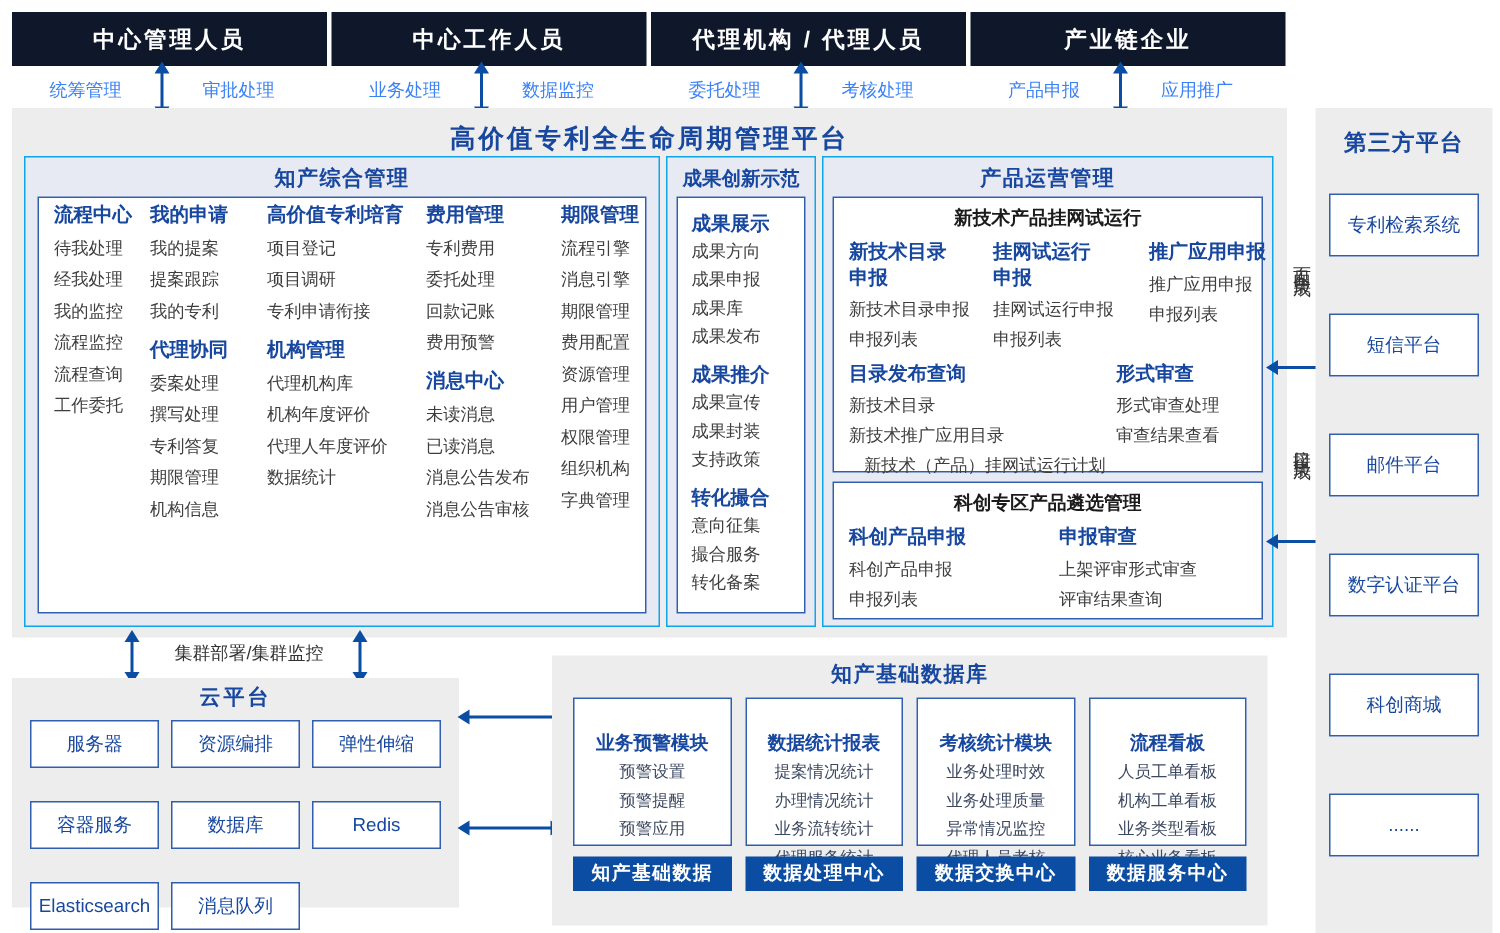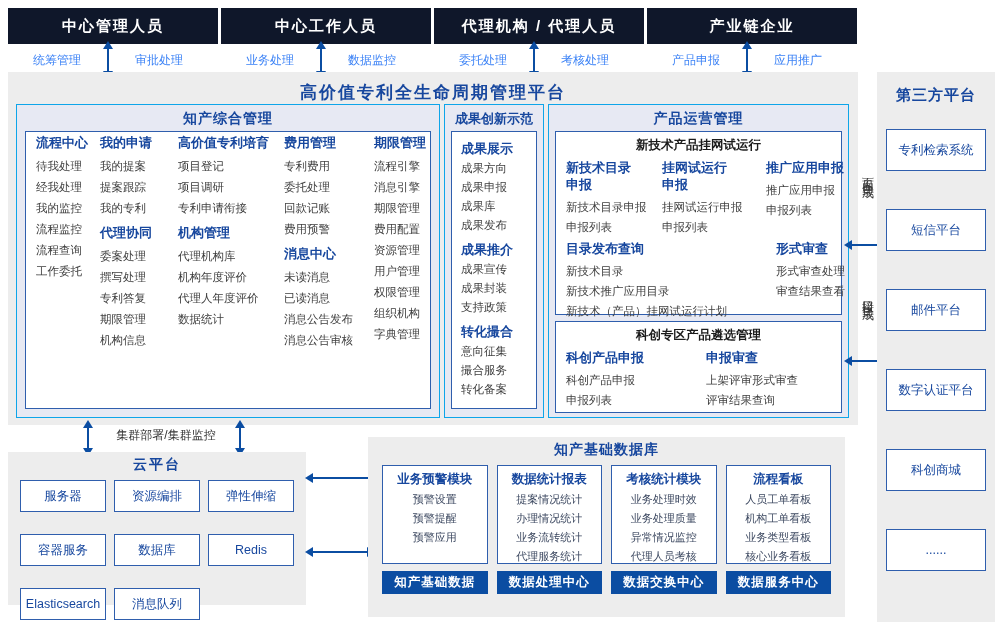--- a/index.html
+++ b/index.html
@@ -55,38 +55,38 @@
   .t-col{flex:0 0 auto;}
   .trial-box .t-col:nth-of-type(1){width:96px}
   .trial-box .t-col:nth-of-type(2){width:104px}
   .trial-box .t-col:nth-of-type(3){width:84px}
   .sel-box .t-col:nth-of-type(1){width:140px}
   .sel-box .t-col:nth-of-type(2){width:140px}
   .t-head{font-size:13px;font-weight:bold;color:#17479e;line-height:17px;margin:3px 0 4px;}
   .trial-box .t-col:nth-of-type(1) .t-head{max-width:68px;}
   .trial-box .t-col:nth-of-type(2) .t-head{max-width:68px;}
   .t-item{font-size:11.5px;color:#3e3e3e;line-height:20px;white-space:nowrap;}
-  .t-bottom{display:flex;padding:0 6px 0 10px;gap:32px;}
+  .t-bottom{display:flex;padding:0 6px 0 10px;}
   .cat-block{flex:0 0 178px;}
   .rev-block{flex:1;}
   .cat-row1 span{display:inline-block;margin-right:12px;font-size:11.5px;color:#3e3e3e;line-height:20px;}
-  .cat-row2{font-size:11.5px;color:#3e3e3e;line-height:20px;white-space:nowrap;}
+  .cat-row2{font-size:11.5px;color:#3e3e3e;line-height:20px;white-space:nowrap;margin-left:10px;}
   
   .cluster-label{position:absolute;left:104px;top:427px;width:124px;text-align:center;font-size:12px;color:#333;}
   
   .cloud{position:absolute;left:8px;top:452px;width:298px;height:153px;background:#ededed;}
   .cloud-title{margin-top:4px;text-align:center;font-size:14px;font-weight:bold;color:#17479e;letter-spacing:2px;}
   .cloud-grid{margin:6px 12px 0;display:grid;grid-template-columns:repeat(3,1fr);gap:22px 8px;}
   .cloud-cell{height:32px;background:#fff;border:1px solid #2f5ead;box-sizing:border-box;display:flex;align-items:center;justify-content:center;font-size:12.5px;color:#17479e;}
   
   .db{position:absolute;left:368px;top:437px;width:477px;height:180px;background:#ededed;}
   .db-title{margin-top:4px;text-align:center;font-size:14px;font-weight:bold;color:#17479e;letter-spacing:1px;}
   .db-cols{margin:6px 14px 0;display:flex;gap:9px;}
   .db-col{flex:1;display:flex;flex-direction:column;}
-  .db-panel{background:#fff;border:1px solid #2f5ead;box-sizing:border-box;height:99px;padding-top:2px;}
+  .db-panel{background:#fff;border:1px solid #2f5ead;box-sizing:border-box;height:99px;padding-top:18px;}
   .db-head{text-align:center;font-size:12.5px;font-weight:bold;color:#17479e;margin:3px 0 2px;}
   .db-item{text-align:center;font-size:11px;color:#3d4961;line-height:19px;white-space:nowrap;}
   .db-bar{margin-top:7px;height:23px;background:#0b4da2;color:#fff;font-size:12.5px;font-weight:bold;display:flex;align-items:center;justify-content:center;letter-spacing:1px;}
   
   .sidebar{position:absolute;left:877px;top:72px;width:118px;height:550px;background:#ededed;}
   .sb-title{margin-top:14px;text-align:center;font-size:15px;font-weight:bold;color:#17479e;letter-spacing:1px;font-family:Liberation Mono, monospace;}
   .sb-list{margin-top:24px;display:flex;flex-direction:column;align-items:center;gap:38px;}
   .sb-box{width:100px;height:42px;background:#fff;border:1px solid #2f5ead;box-sizing:border-box;display:flex;align-items:center;justify-content:center;font-size:12.5px;color:#17479e;}
   
   .vtext{position:absolute;writing-mode:vertical-rl;font-size:12px;color:#333;letter-spacing:3px;left:859px;}

